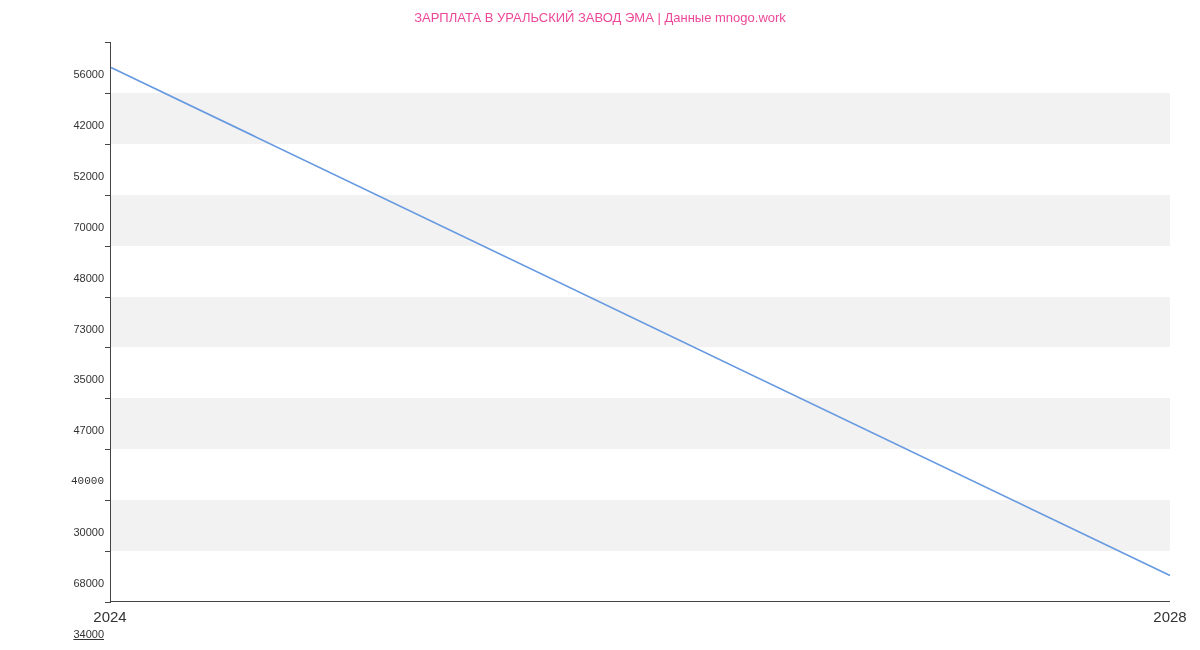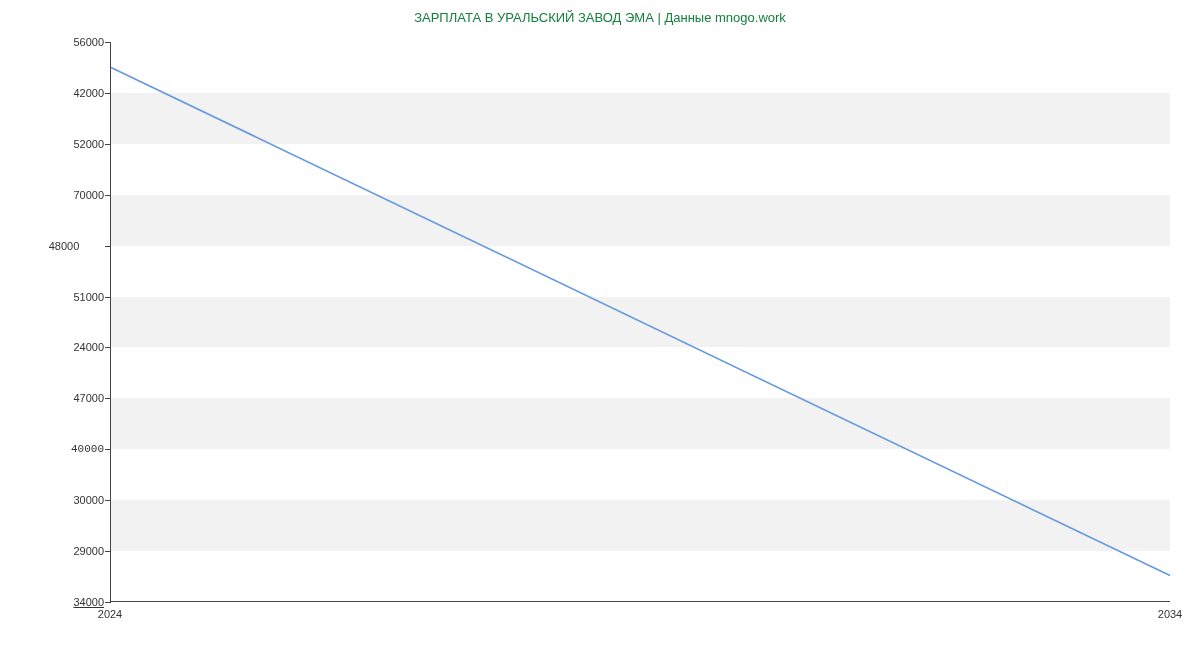--- a/index.html
+++ b/index.html
@@ -16,21 +16,21 @@
     width: 1200px;
     height: 650px;
   }
   .title {
     position: absolute;
     top: 10px;
     left: 0;
     width: 100%;
     text-align: center;
     font-size: 13px;
-    color: #15803d;
+    color: #ec4899;
   }
   .plot {
     position: absolute;
     left: 110px;
     top: 42px;
     width: 1060px;
     height: 560px;
     border-left: 1px solid #444;
     border-bottom: 1px solid #444;
     box-sizing: border-box;
@@ -42,32 +42,33 @@
     background: #f2f2f2;
   }
   .ytick {
     position: absolute;
     right: 1096px;
     width: 80px;
     text-align: right;
     font-size: 11px;
     color: #333;
     transform: translateY(-50%);
+    margin-top: 32px;
   }
   .ytick-mark {
     position: absolute;
     left: -6px;
     width: 6px;
     height: 1px;
     background: #444;
   }
   .xtick {
     position: absolute;
     top: 608px;
-    font-size: 11px;
+    font-size: 15px;
     color: #333;
     transform: translateX(-50%);
     text-align: center;
   }
   svg.line {
     position: absolute;
     left: 0;
     top: 0;
     width: 100%;
     height: 100%;
@@ -95,26 +96,26 @@
       <div class="ytick-mark" style="top: 356.364px;"></div>
       <div class="ytick-mark" style="top: 305.455px;"></div>
       <div class="ytick-mark" style="top: 254.545px;"></div>
       <div class="ytick-mark" style="top: 203.636px;"></div>
       <div class="ytick-mark" style="top: 152.727px;"></div>
       <div class="ytick-mark" style="top: 101.818px;"></div>
       <div class="ytick-mark" style="top: 50.9091px;"></div>
       <div class="ytick-mark" style="top: 0px;"></div>
     </div>
 <div class="ytick" style="top: 602px; text-decoration: underline;">34000</div>
-    <div class="ytick" style="top: 551.091px;">29000</div>
+    <div class="ytick" style="top: 551.091px;">68000</div>
     <div class="ytick" style="top: 500.182px;">30000</div>
     <div class="ytick" style="top: 449.273px; font-family: Liberation Mono, monospace;">40000</div>
     <div class="ytick" style="top: 398.364px;">47000</div>
-    <div class="ytick" style="top: 347.455px;">24000</div>
-    <div class="ytick" style="top: 296.545px;">51000</div>
-    <div class="ytick" style="top: 245.636px; text-align: center;">48000</div>
+    <div class="ytick" style="top: 347.455px;">35000</div>
+    <div class="ytick" style="top: 296.545px;">73000</div>
+    <div class="ytick" style="top: 245.636px;">48000</div>
     <div class="ytick" style="top: 194.727px;">70000</div>
     <div class="ytick" style="top: 143.818px; text-align: right;">52000</div>
     <div class="ytick" style="top: 92.9091px;">42000</div>
     <div class="ytick" style="top: 42px;">56000</div>
     <div class="xtick" style="left: 110px;">2024</div>
-    <div class="xtick" style="left: 1170px;">2034</div>
+    <div class="xtick" style="left: 1170px;">2028</div>
   </div>
 
 </body></html>

